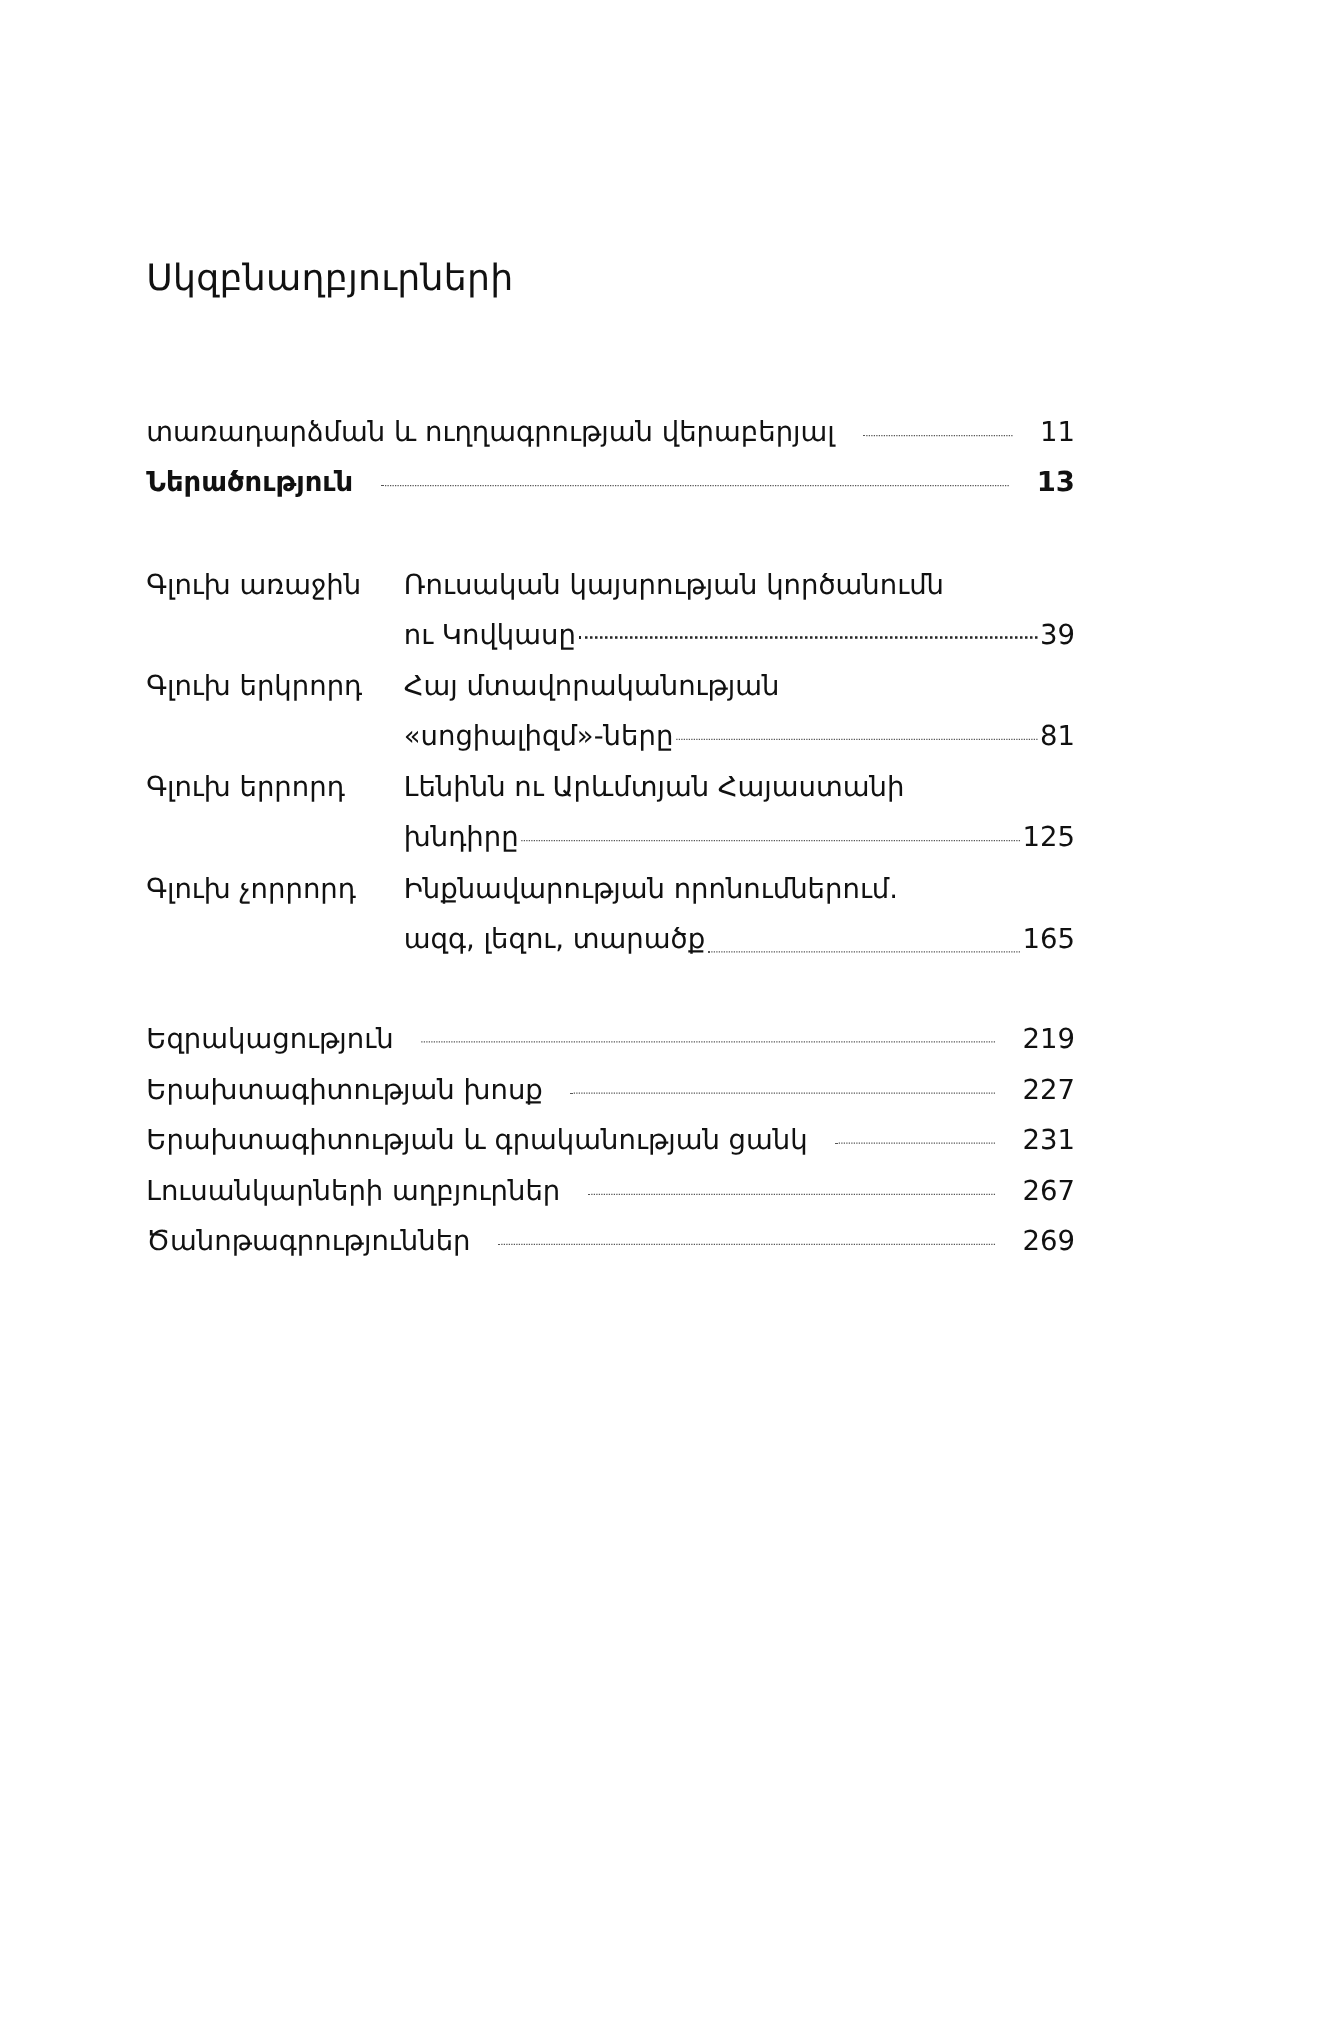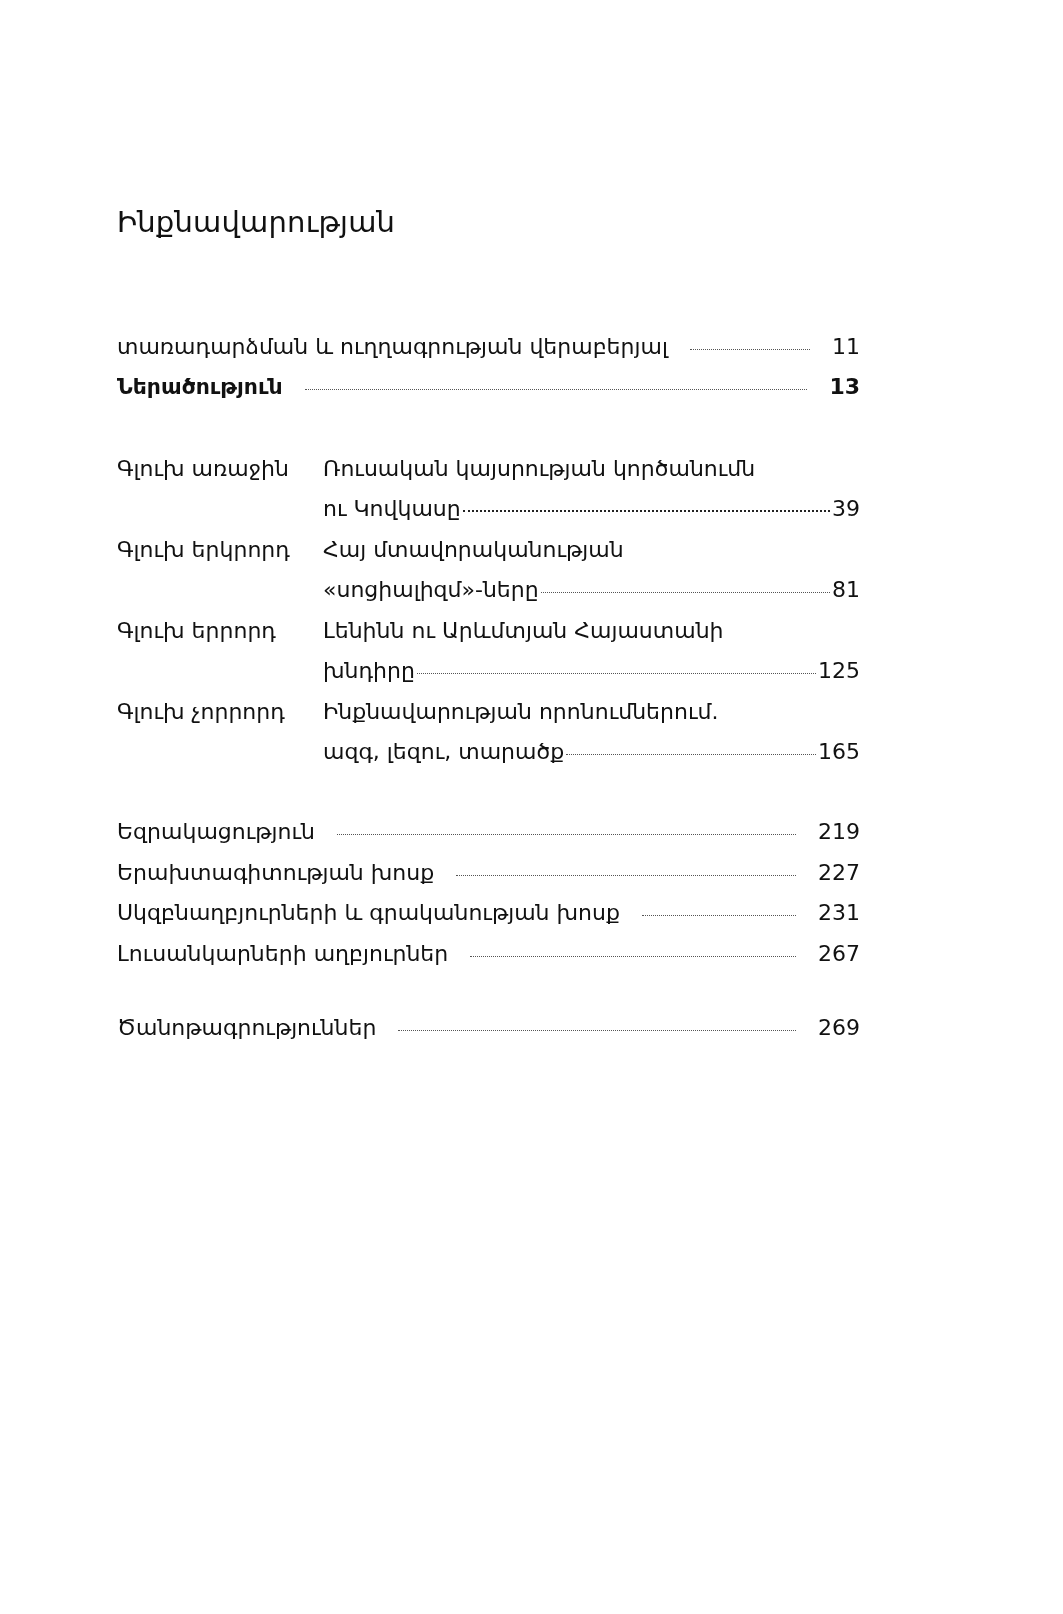--- a/index.html
+++ b/index.html
@@ -68,21 +68,21 @@
     .full { left: 117px; width: 743px; gap: 20px; }
     .chap { left: 323px; width: 537px; }
     .chap-first { position: absolute; left: 323px; font-size: 22px; line-height: 28px; white-space: nowrap; }
     .plain { position: absolute; left: 117px; font-size: 22px; line-height: 28px; white-space: nowrap; }
   </style>
 </head>
 <body>
 
 <div class="page">
 
-  <h1 class="toc-title">Ինքնավարության</h1>
+  <h1 class="toc-title">Սկզբնաղբյուրների</h1>
 
   <div class="entry-line full" style="top:333px;">
     <span class="txt">տառադարձման և ուղղագրության վերաբերյալ</span>
     <span class="leader"></span>
     <span class="page-num">11</span>
   </div>
 
   <div class="entry-line full" style="top:373px;font-weight:bold;">
     <span class="txt">Ներածություն</span>
     <span class="leader"></span>
@@ -108,49 +108,49 @@
   <div class="chapter-label" style="top:617px;">Գլուխ երրորդ</div>
   <div class="chap-first" style="top:617px;text-align:right;">Լենինն ու Արևմտյան Հայաստանի</div>
   <div class="entry-line chap" style="top:657px;">
     <span class="txt">խնդիրը</span>
     <span class="leader"></span>
     <span class="page-num">125</span>
   </div>
 
   <div class="chapter-label" style="top:698px;">Գլուխ չորրորդ</div>
   <div class="chap-first" style="top:698px;">Ինքնավարության որոնումներում.</div>
-  <div class="entry-line chap" style="top:738px;">
+  <div class="entry-line chap" style="top:738px;align-items:flex-end;">
     <span class="txt">ազգ, լեզու, տարածք</span>
     <span class="leader"></span>
     <span class="page-num">165</span>
   </div>
 
   <div class="entry-line full" style="top:818px;">
     <span class="txt">Եզրակացություն</span>
     <span class="leader"></span>
     <span class="page-num">219</span>
   </div>
 
   <div class="entry-line full" style="top:859px;">
     <span class="txt">Երախտագիտության խոսք</span>
     <span class="leader"></span>
     <span class="page-num">227</span>
   </div>
 
   <div class="entry-line full" style="top:899px;">
-    <span class="txt">Սկզբնաղբյուրների և գրականության խոսք</span>
+    <span class="txt">Երախտագիտության և գրականության ցանկ</span>
     <span class="leader"></span>
     <span class="page-num">231</span>
   </div>
 
   <div class="entry-line full" style="top:940px;">
     <span class="txt">Լուսանկարների աղբյուրներ</span>
     <span class="leader"></span>
     <span class="page-num">267</span>
   </div>
 
-  <div class="entry-line full" style="top:980px;margin-top:34px;">
+  <div class="entry-line full" style="top:980px;">
     <span class="txt">Ծանոթագրություններ</span>
     <span class="leader"></span>
     <span class="page-num">269</span>
   </div>
 
 </div>
 
 </body></html>

